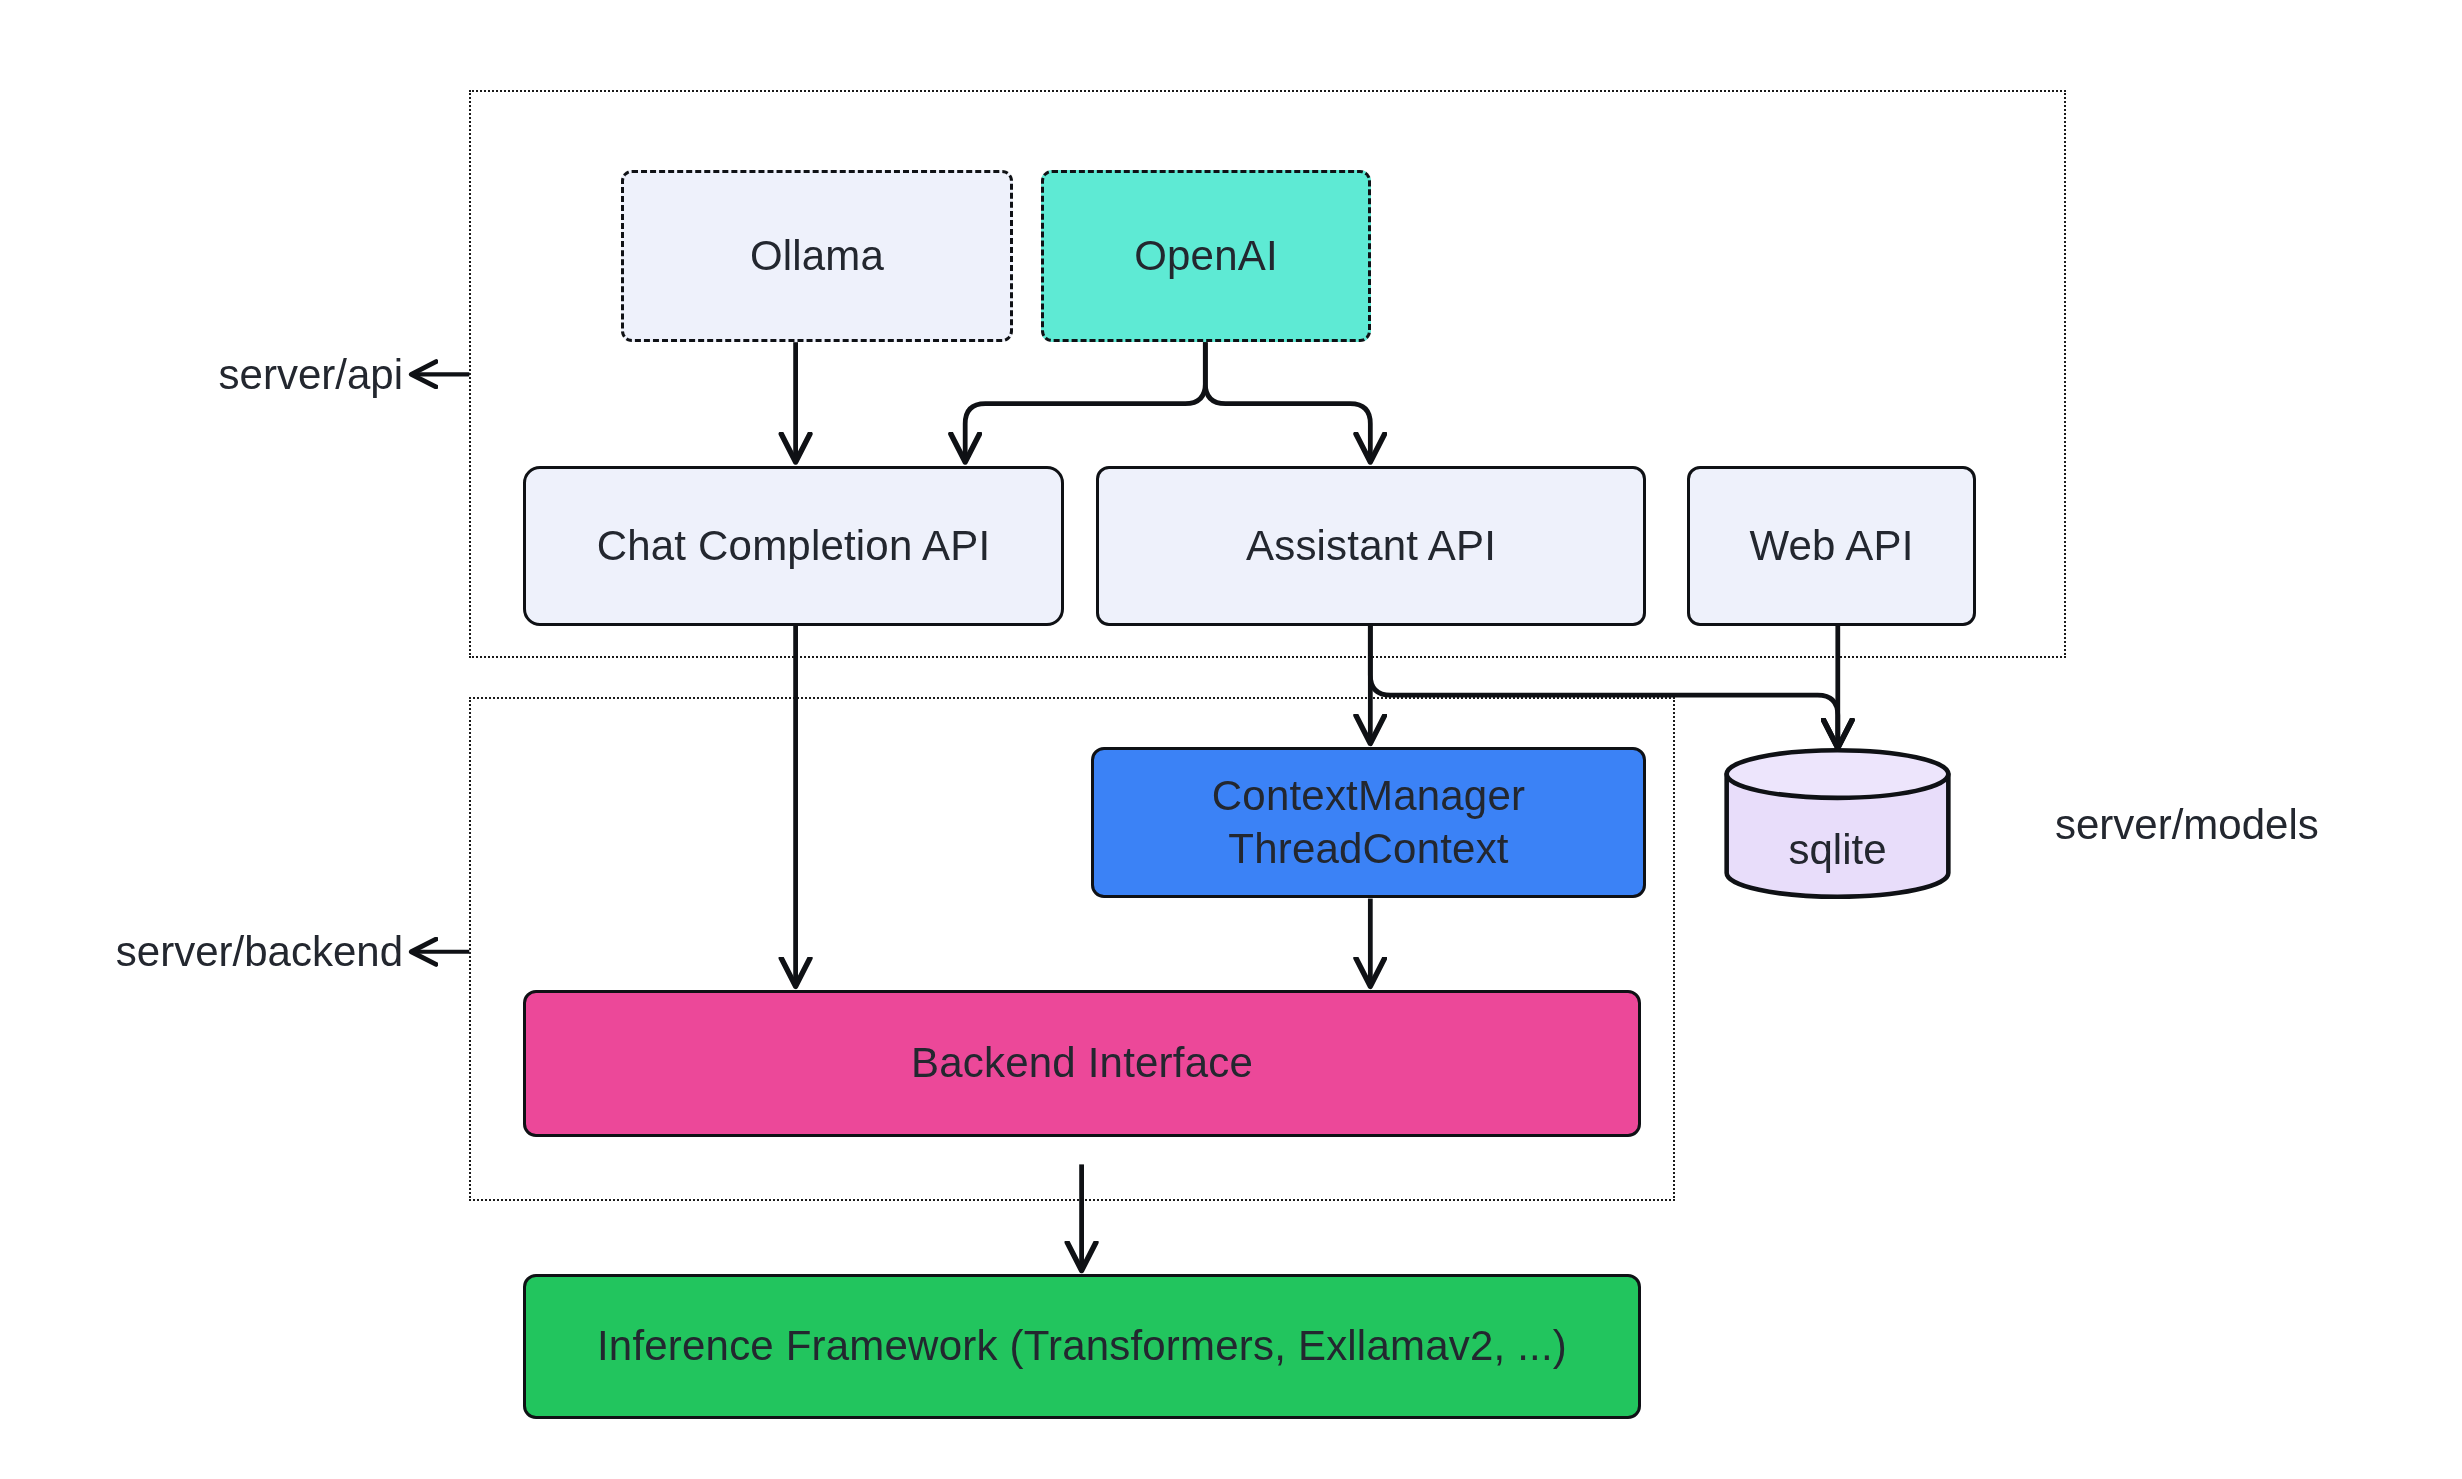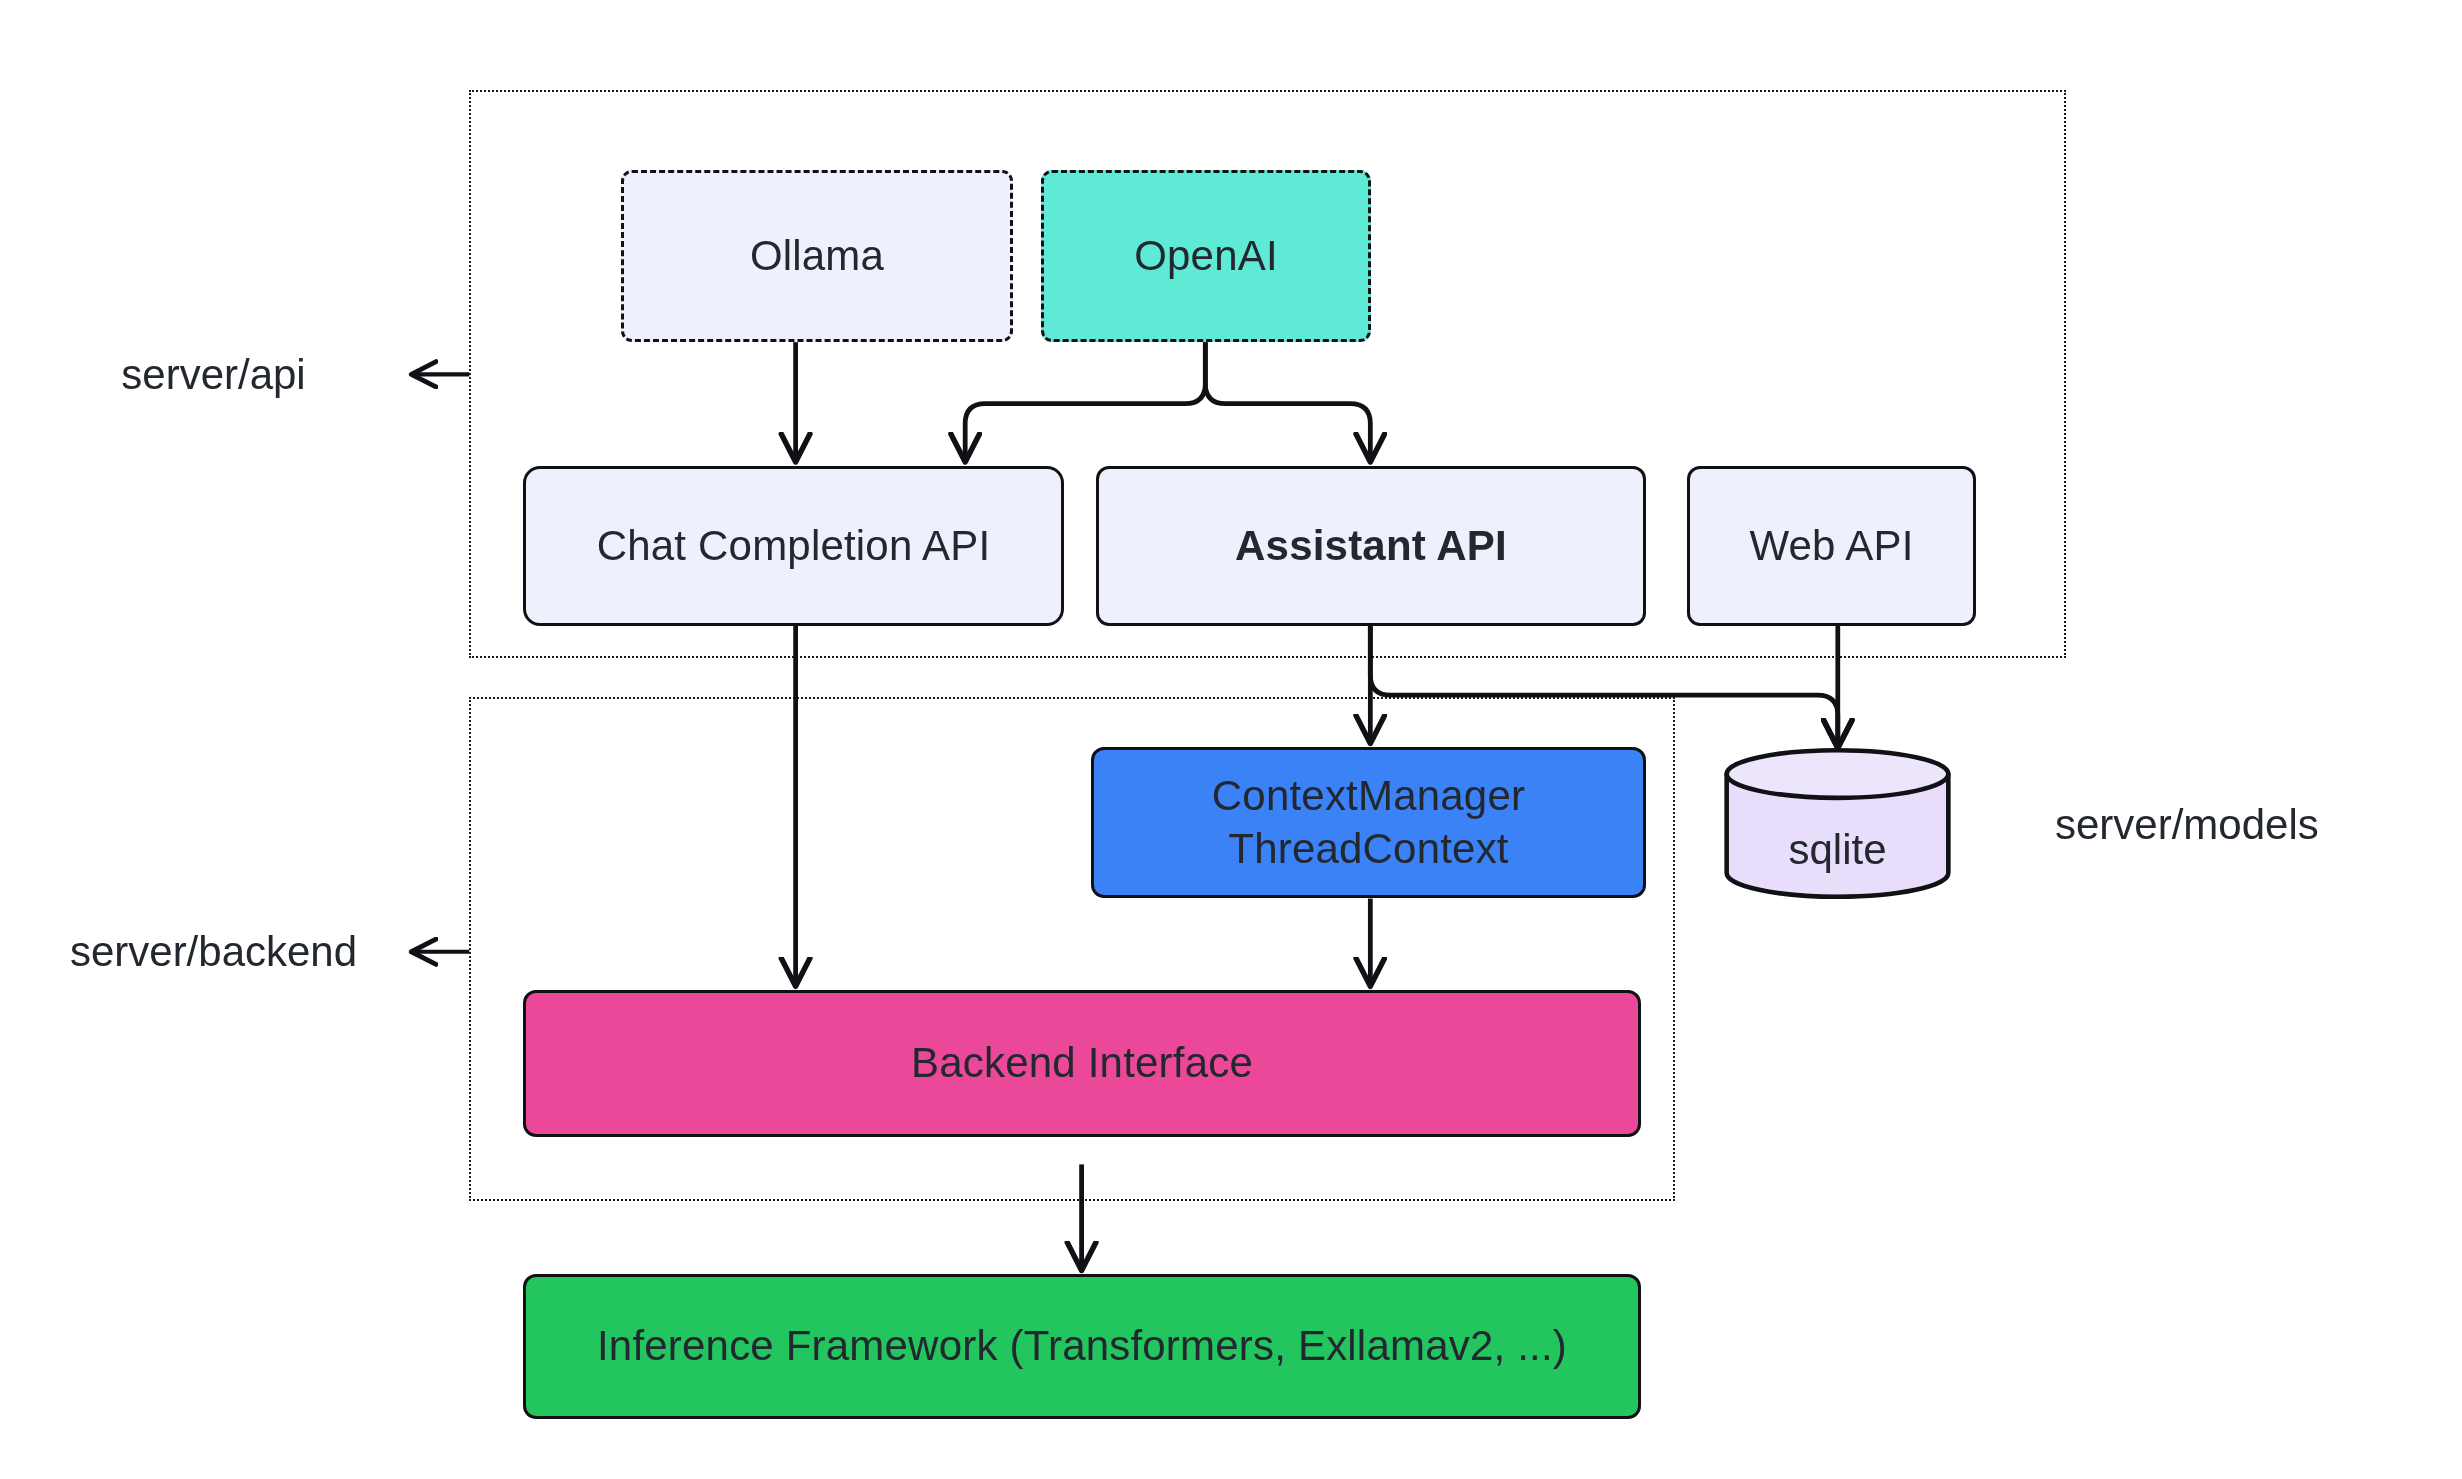--- a/index.html
+++ b/index.html
@@ -81,22 +81,21 @@
 
   
   .side-label {
     position: absolute;
     color: #23272f;
     font-size: 42px;
     line-height: 1;
     white-space: nowrap;
   }
   .side-label.right-align {
-    text-align: center;
-    margin-left: 12px;
+    text-align: right;
   }
 </style>
 </head>
 <body>
 
 <div id="canvas">
 
   <div class="group-box" style="left:469px; top:90px; width:1597px; height:568px;"></div>
 
   <div class="group-box" style="left:469px; top:697px; width:1206px; height:504px;"></div>
@@ -136,21 +135,21 @@
   </div>
 
   <div class="node dashed" style="left:1041px; top:170px; width:330px; height:172px; background:#5eead4;">
     <span class="lines">OpenAI</span>
   </div>
 
   <div class="node" style="left:523px; top:466px; width:541px; height:160px; background:#eef1fb;border-radius:17px;">
     <span class="lines">Chat Completion API</span>
   </div>
 
-  <div class="node" style="left:1096px; top:466px; width:550px; height:160px; background:#eef1fb;font-weight:bold;">
+  <div class="node" style="left:1096px; top:466px; width:550px; height:160px; background:#eef1fb;">
     <span class="lines">Assistant API</span>
   </div>
 
   <div class="node" style="left:1687px; top:466px; width:289px; height:160px; background:#eef1fb;">
     <span class="lines">Web API</span>
   </div>
 
   <div class="node" style="left:1091px; top:747px; width:555px; height:151px; background:#3b82f6;">
     <span class="lines">
       <span>ContextManager</span><br>

